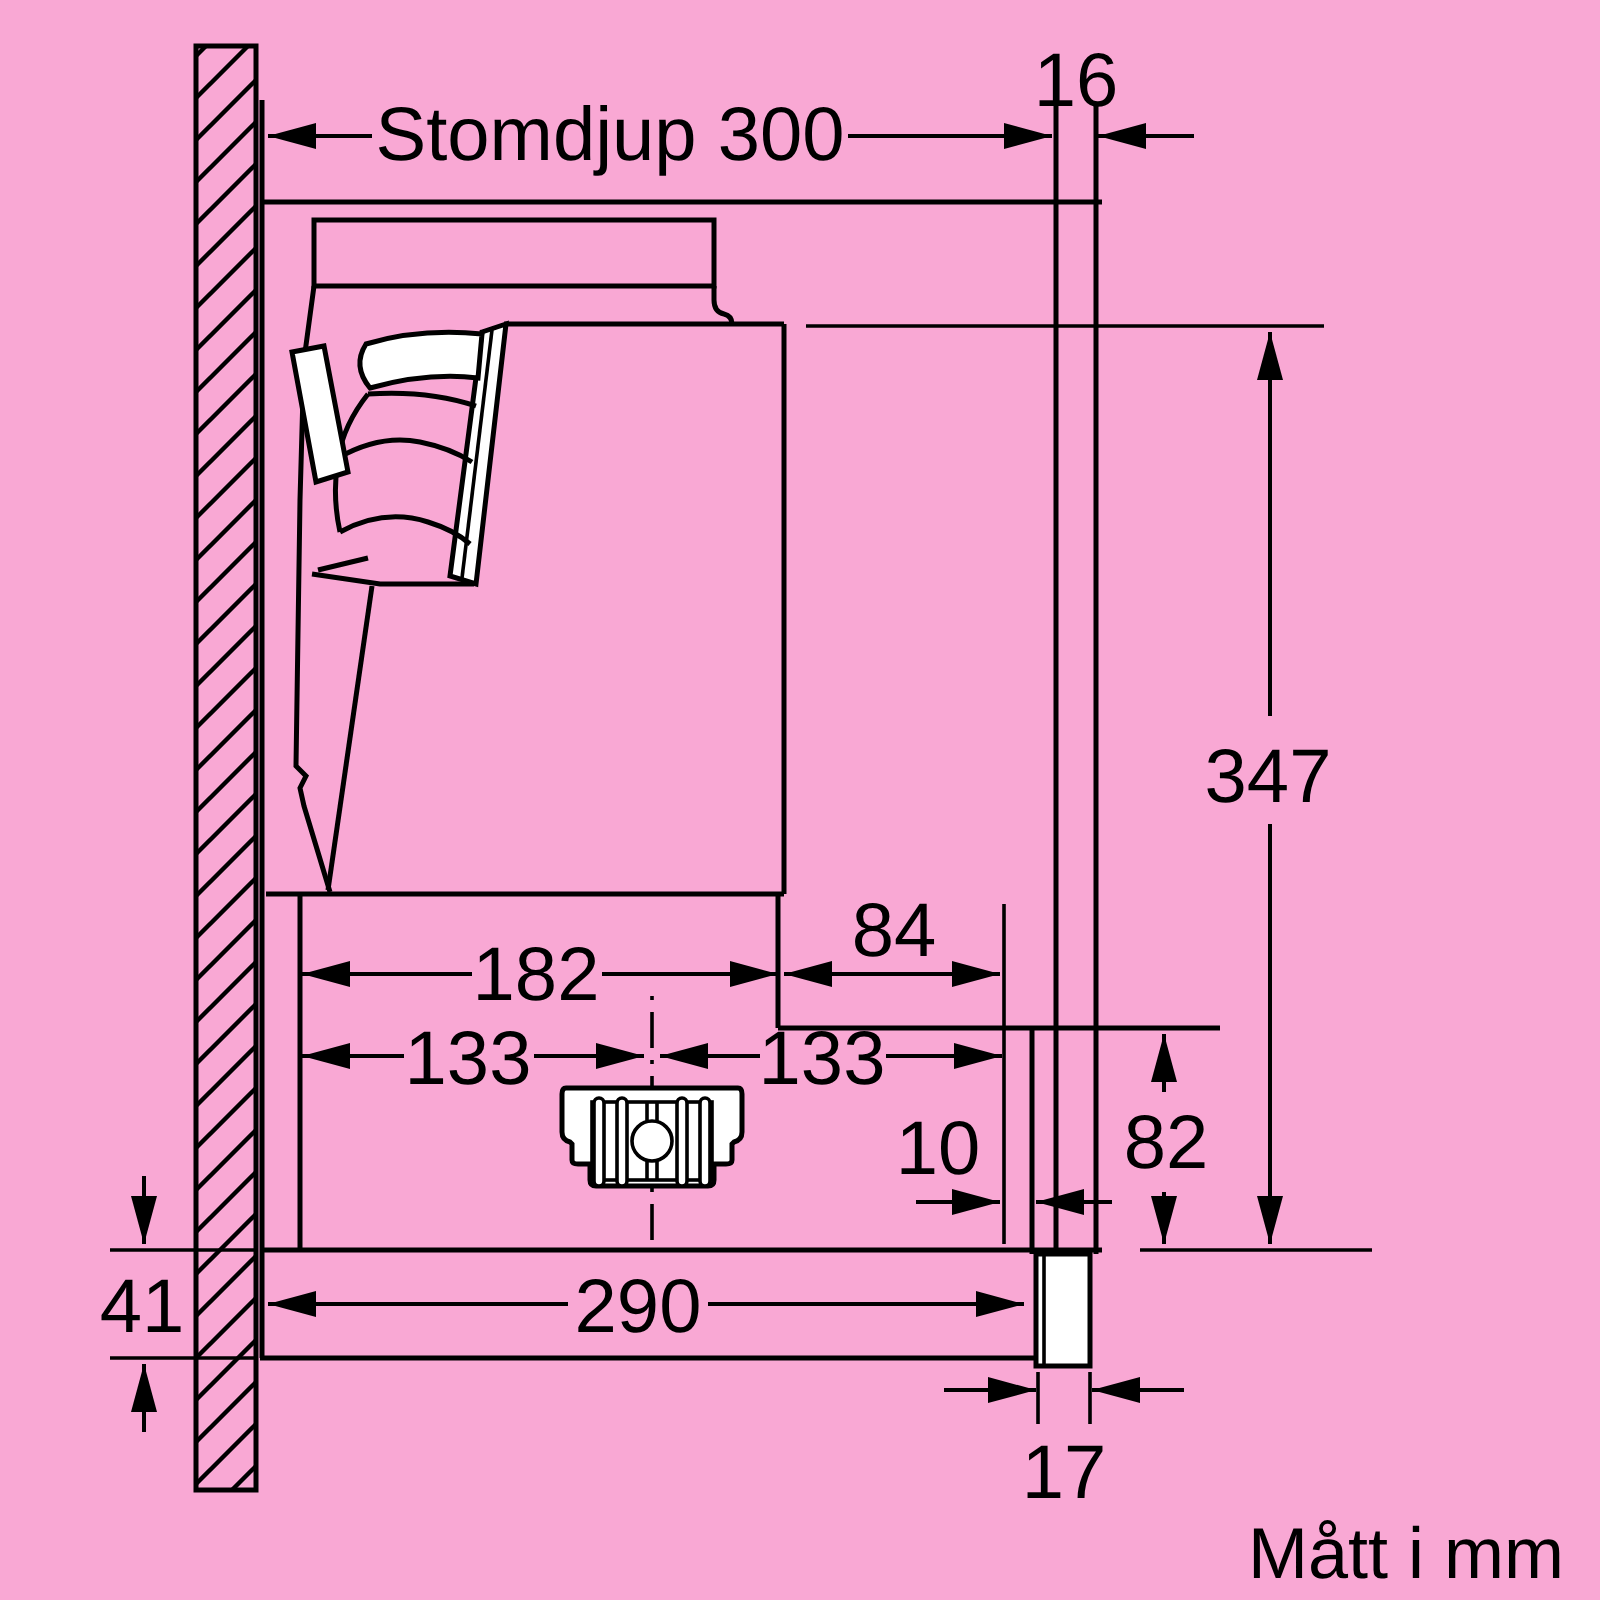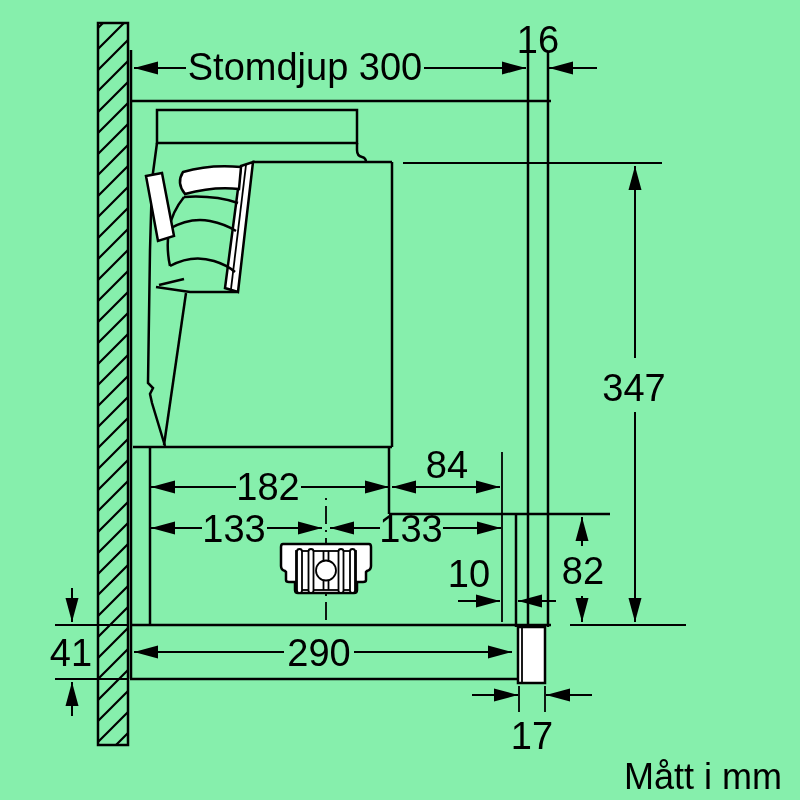--- a/index.html
+++ b/index.html
@@ -1,16 +1,16 @@
 <!DOCTYPE html>
 <html><head>
 <meta charset="utf-8">
 <style>
   html,body{margin:0;padding:0;background:#ffffff;}
-  .stage{width:800px;height:800px;position:relative;background:#86efac;overflow:hidden;}
+  .stage{width:800px;height:800px;position:relative;background:#f9a8d4;overflow:hidden;}
   svg{display:block;}
   .dwg{stroke:#000;stroke-width:2.5;fill:none;stroke-linecap:butt;stroke-linejoin:miter;}
   .thin{stroke:#000;stroke-width:1.8;fill:none;}
   .dim{stroke:#000;stroke-width:2;fill:none;}
   .ext{stroke:#000;stroke-width:1.8;fill:none;}
   .ah{fill:#000;stroke:none;}
   .white{fill:#ffffff;}
   text{font-family:"Liberation Sans","DejaVu Sans",sans-serif;fill:#000;}
   .dimtxt{font-size:38px;}
   .notetxt{font-size:36px;}

